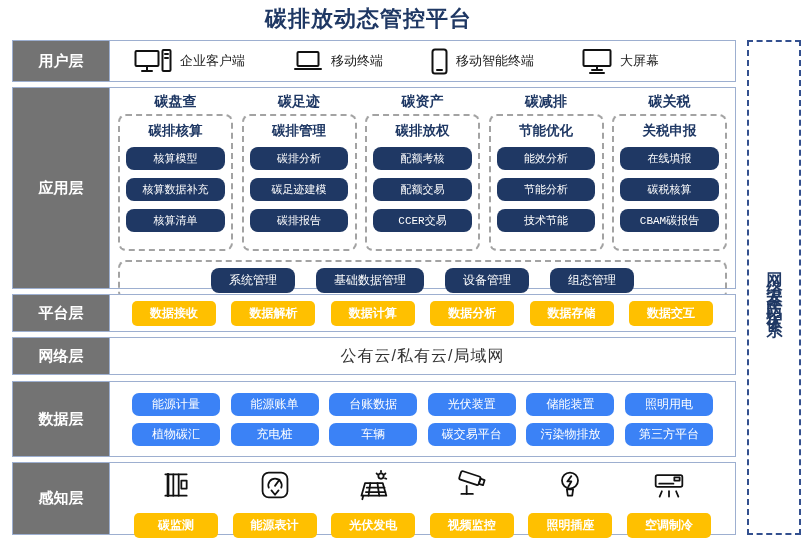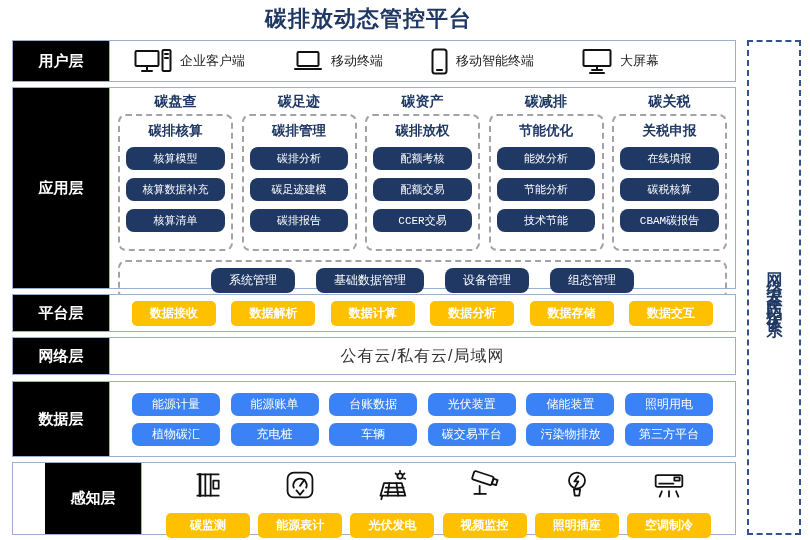--- a/index.html
+++ b/index.html
@@ -3,29 +3,29 @@
 <meta charset="utf-8">
 <style>
   html,body{margin:0;padding:0;background:#fff;}
   .stage{position:relative;width:810px;height:540px;background:#fff;overflow:hidden;
          font-family:"Liberation Sans","DejaVu Sans",sans-serif;}
   .main-title{position:absolute;top:4px;left:0;width:737px;text-align:center;
               font-size:22px;font-weight:bold;color:#1F3864;letter-spacing:1px;}
   
   .layer{position:absolute;left:12px;width:724px;border:1.5px solid #9DAFD0;
          background:#fff;display:flex;box-sizing:border-box;}
-  .layer-label{flex:0 0 96px;background:#000000;color:#fff;font-weight:bold;font-size:15px;
+  .layer-label{flex:0 0 96px;background:#737373;color:#fff;font-weight:bold;font-size:15px;
                display:flex;align-items:center;justify-content:center;border-right:1.5px solid #9DAFD0;}
   .layer-content{flex:1;position:relative;min-width:0;}
   .layer-user{top:40px;height:42px;}
   .layer-app{top:87px;height:202px;}
   .layer-platform{top:294px;height:38px;}
   .layer-network{top:337px;height:38px;}
   .layer-data{top:381px;height:76px;}
-  .layer-perception{top:462px;height:73px;padding-left:32px;}
+  .layer-perception{top:462px;height:73px;}
   
   .user-row{height:100%;display:flex;align-items:center;gap:48px;padding:0 0 0 24px;}
   .user-item{display:flex;align-items:center;gap:8px;font-size:13px;color:#222;}
   .user-item svg{display:block;}
   
   .app-cols{display:flex;justify-content:space-between;padding:5px 8px 0;}
   .app-col{width:115px;display:flex;flex-direction:column;}
   .app-col-header{text-align:center;font-size:14px;font-weight:bold;color:#1F3864;margin-bottom:3px;}
   .app-dashed{border:2px dashed #a3a3a3;border-radius:8px;padding:4px 5px 9px;min-height:109px;background:#fff;font-family:Liberation Mono, monospace;}
   .app-col-title{text-align:center;font-size:13.5px;font-weight:bold;color:#1F3864;margin:2px 0 2px;}

